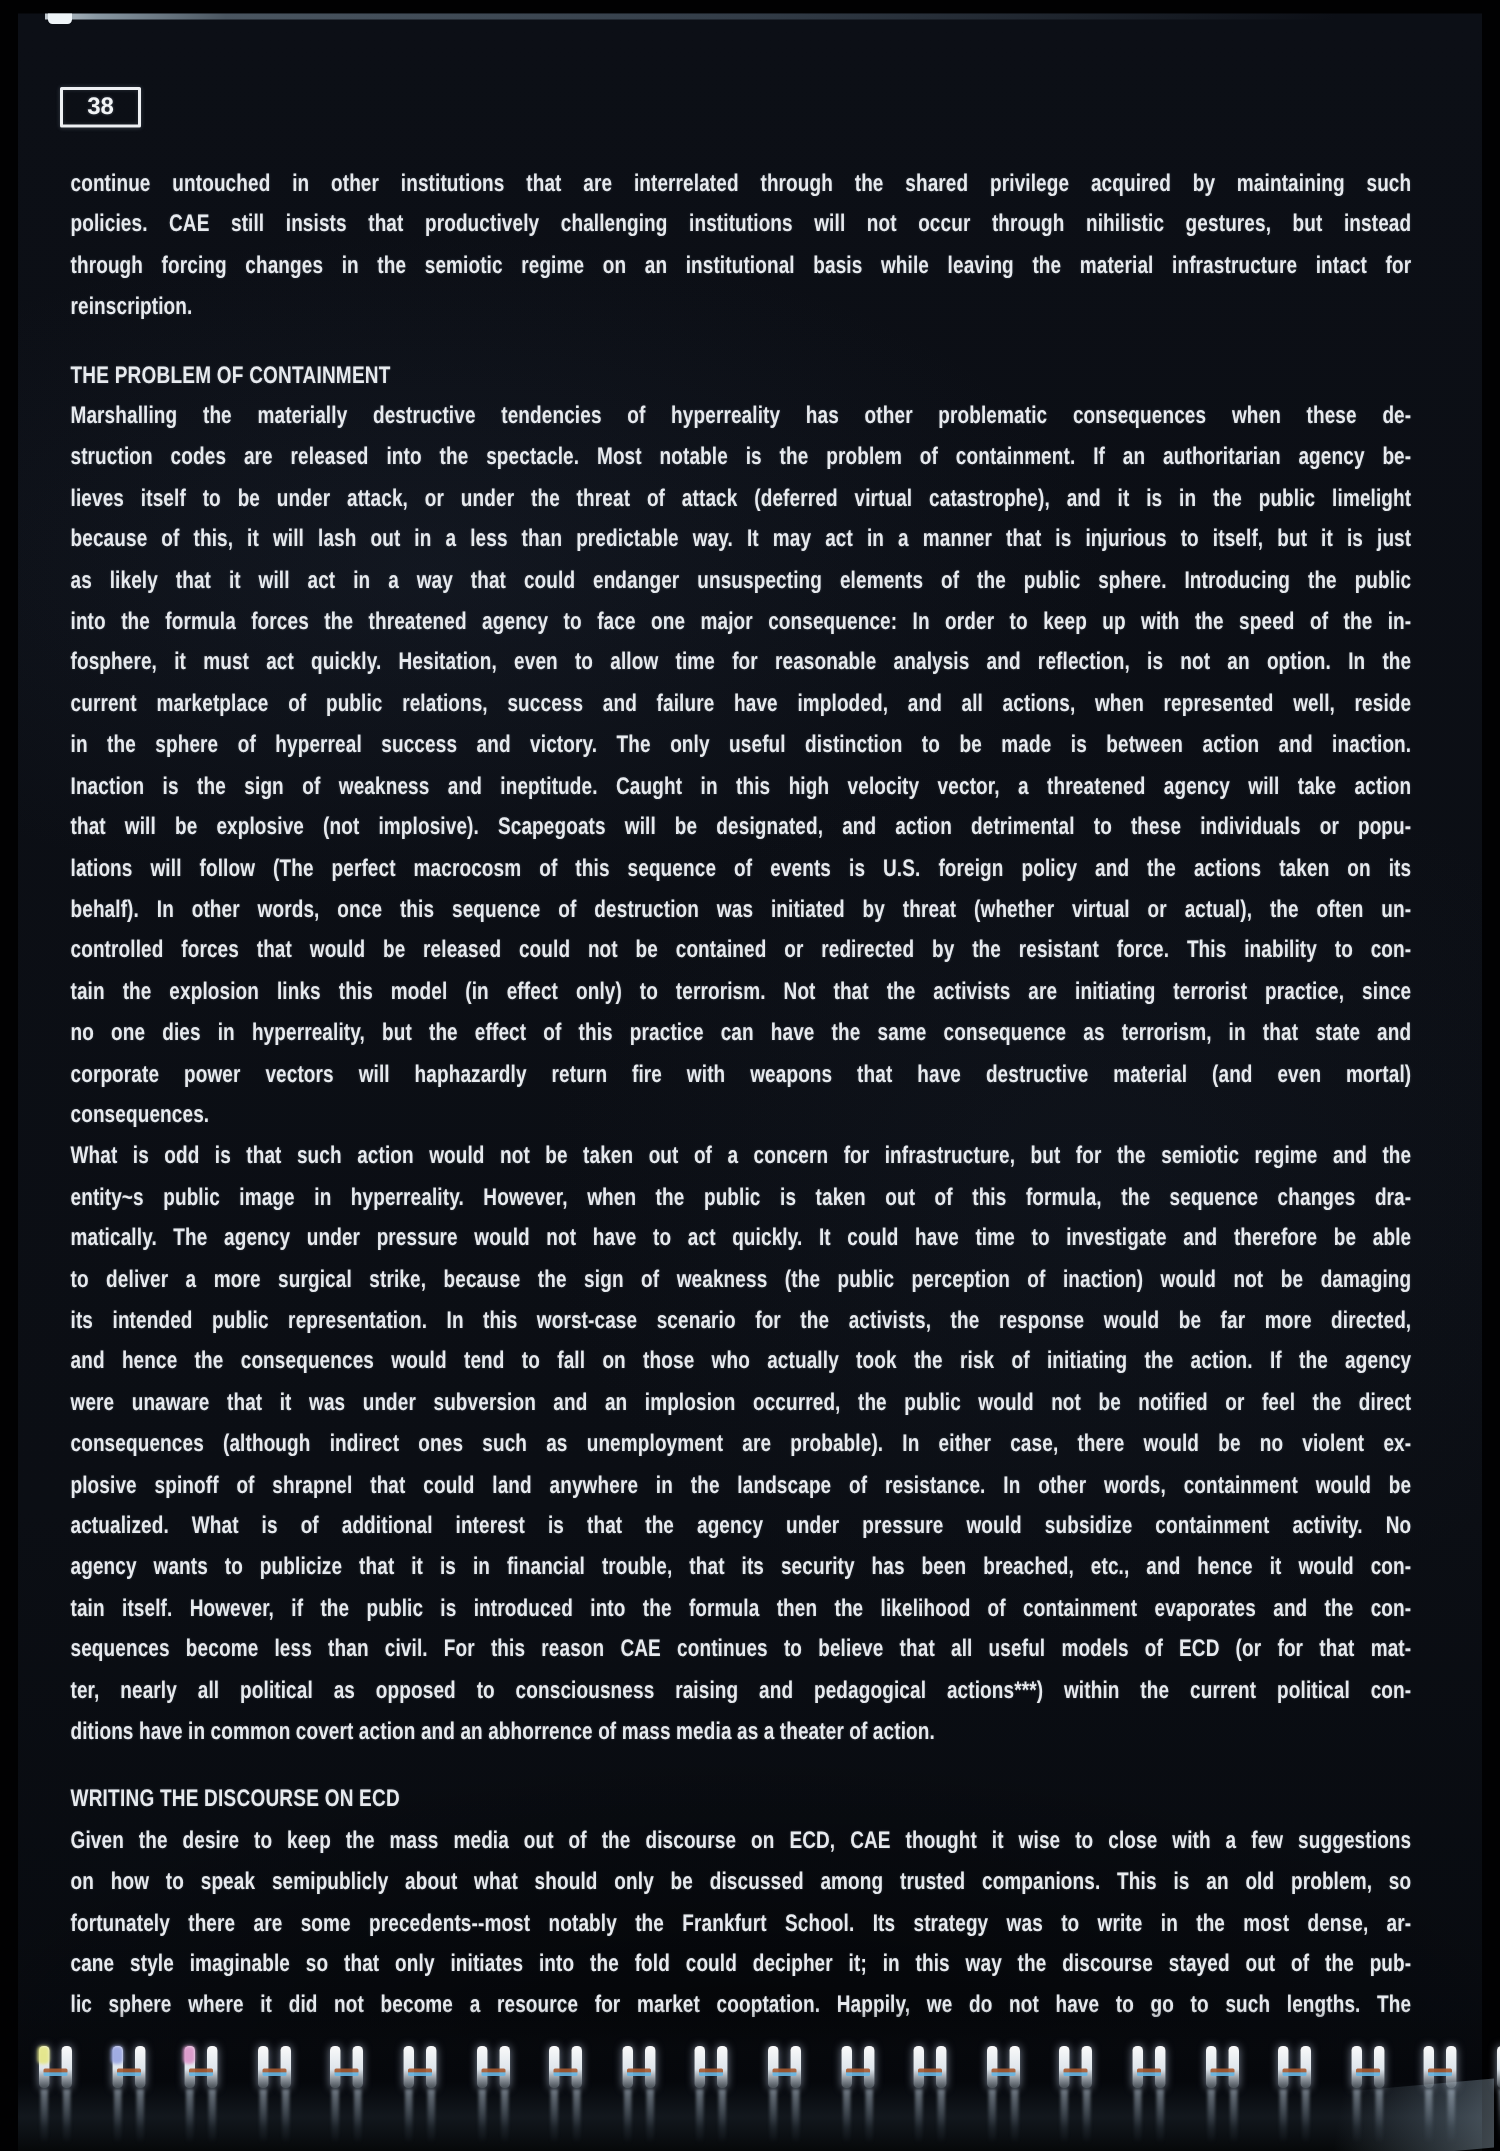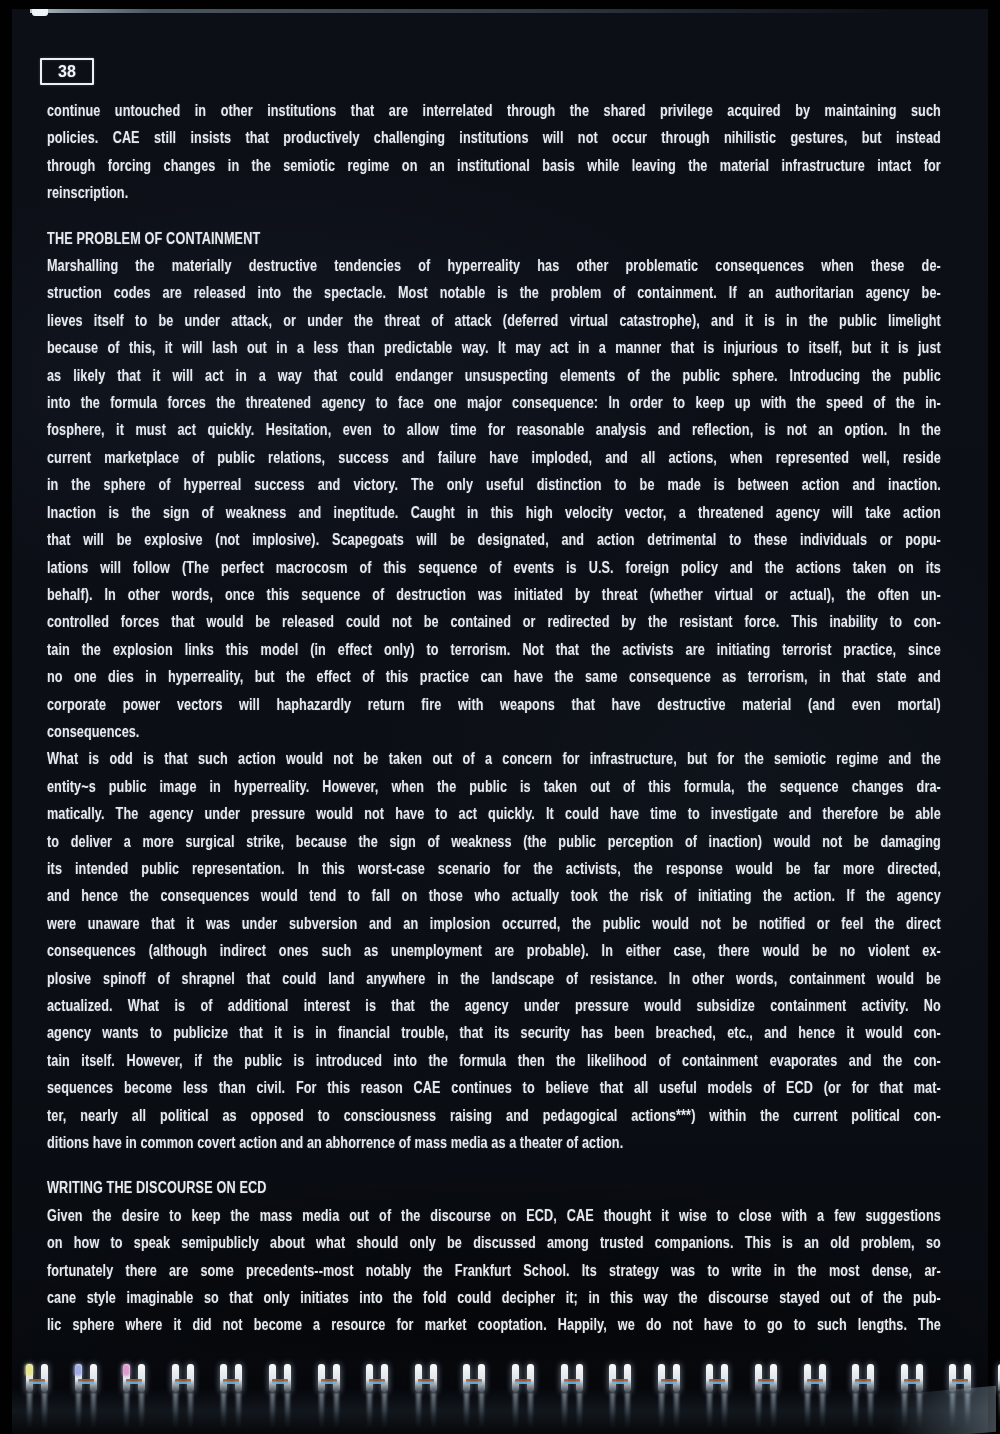--- a/index.html
+++ b/index.html
@@ -22,21 +22,21 @@
     position:absolute;top:0;left:18px;width:860px;height:4px;
     background:linear-gradient(to right, #dfe8ee 0%, #9fb0bc 4%, #55626e 14%, #394450 55%, rgba(30,38,46,0) 100%);
     opacity:.85;
   }
   .top-blob{
     position:absolute;top:0;left:20px;width:16px;height:7px;
     background:#eef4f8;border-radius:0 0 3px 3px;
   }
   .content{position:absolute;left:35px;top:49px;width:894px;}
   .pagenum{
-    display:inline-block;margin-left:-7px;margin-bottom:4px;
+    display:inline-block;margin-left:-7px;margin-bottom:16px;
     min-width:50px;height:23px;border:2px solid #eef0f3;border-radius:1px;
     color:#f2f4f6;font-weight:bold;font-size:16px;line-height:23px;text-align:center;
     text-shadow:0 0 2px rgba(220,235,255,.35);
     box-shadow:0 0 3px rgba(200,220,240,.25), inset 0 0 3px rgba(200,220,240,.15);
   }
   
   .text-scale{
     width:1130px;transform:scaleX(0.791);transform-origin:0 0;
     color:#e7eaee;font-weight:bold;
     text-shadow:0 0 2px rgba(225,238,255,.22);

